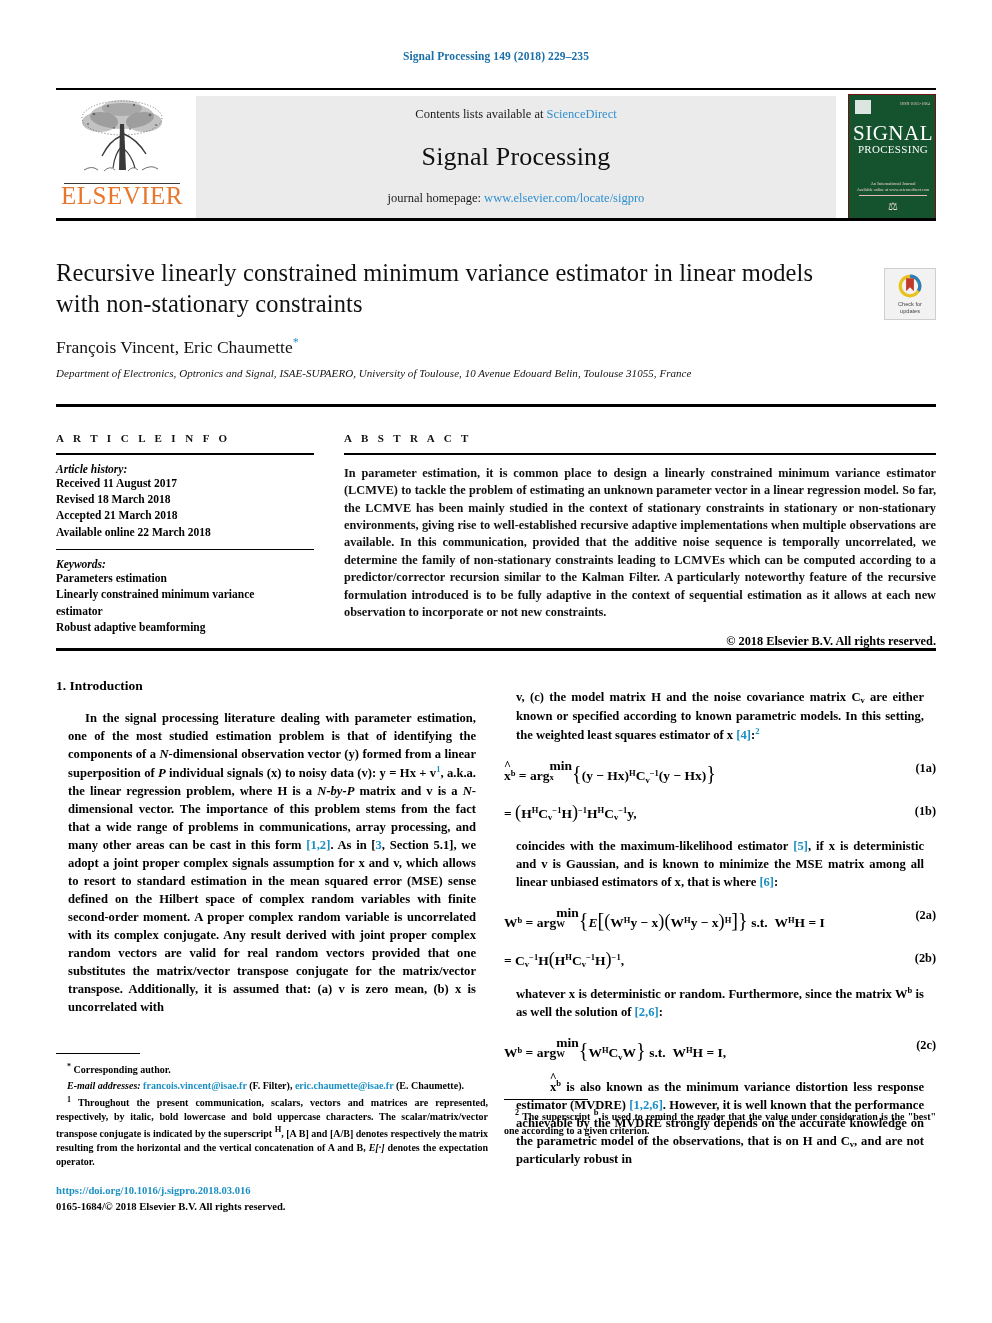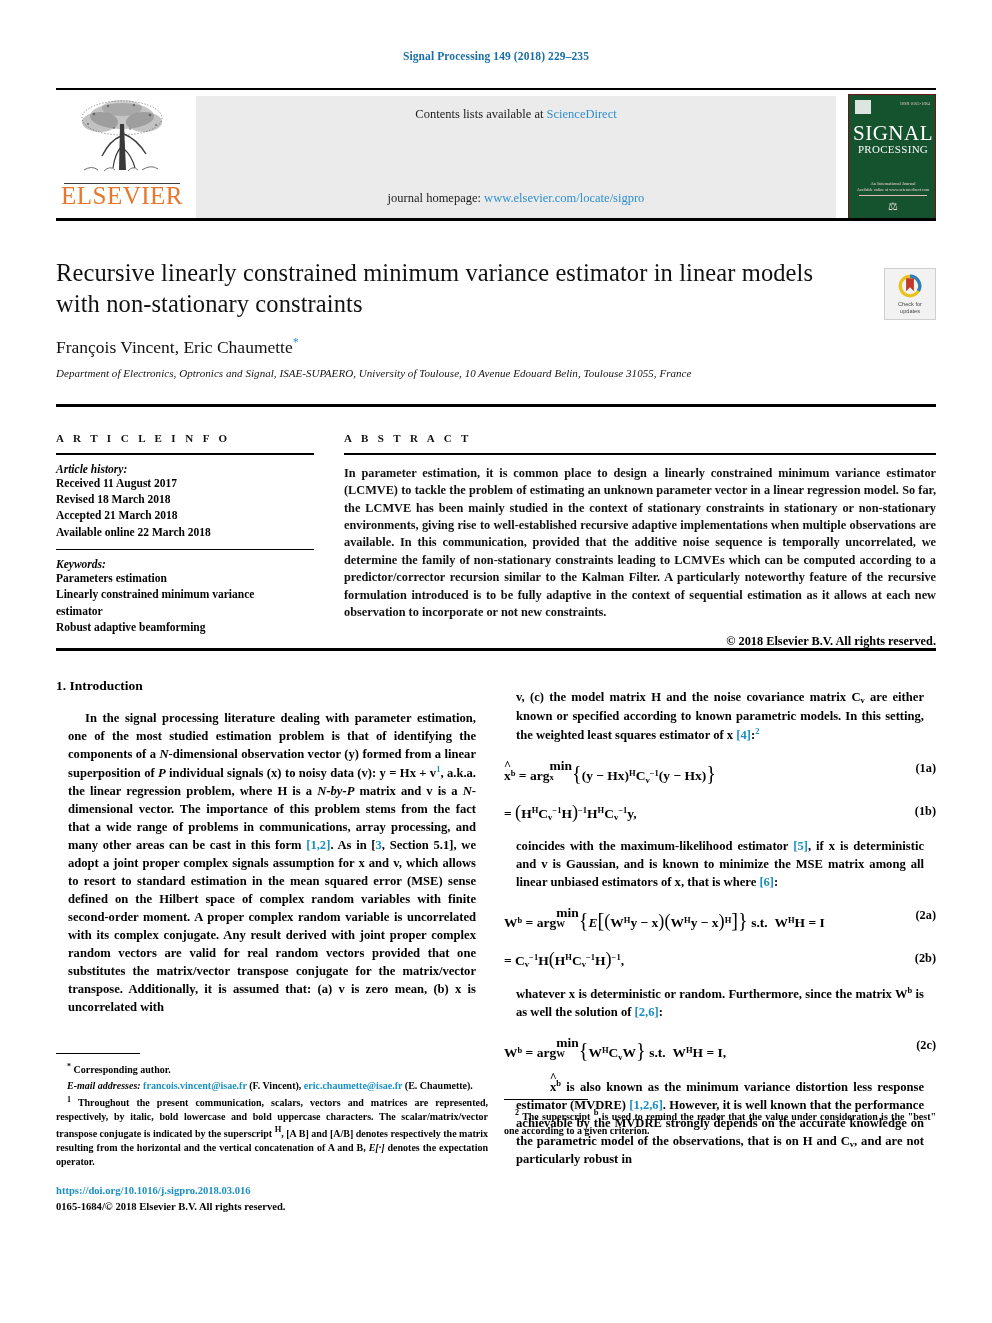--- a/index.html
+++ b/index.html
@@ -197,20 +197,21 @@
         </g>
       </svg>
       <div class="els-rule"></div>
       <div class="els-word">ELSEVIER</div>
     </div>
 
     <div class="mast-center">
       <div class="contents-line">
         <span>Contents lists available at </span><a href="#">ScienceDirect</a>
       </div>
+      <div class="journal-name">Signal Processing</div>
       <div class="homepage-line">
         <span>journal homepage: </span><a href="#">www.elsevier.com/locate/sigpro</a>
       </div>
     </div>
 
     <div class="cover">
       <div class="cv-brand"></div>
       <div class="cv-tiny">ISSN 0165-1684</div>
       <div class="cv-t1">SIGNAL</div>
       <div class="cv-t2">PROCESSING</div>
@@ -316,21 +317,21 @@
       </span>
       <span class="lbl">(2c)</span>
     </div>
 
     <p class="body"><span class="hat">x</span><sup class="s">b</sup><span> is also known as the minimum variance distortion less response estimator (MVDRE) </span><a class="ref" href="#">[1,2,6]</a><span>. However, it is well known that the performance achievable by the MVDRE strongly depends on the accurate knowledge on the parametric model of the observations, that is on H and C</span><sub class="s">v</sub><span>, and are not particularly robust in</span></p>
   </div>
 
   <div class="fnL">
     <div class="fn-rule"></div>
     <p class="fn-p"><span class="fn-mark">*</span> <span>Corresponding author.</span></p>
-    <p class="fn-p mail"><span class="fn-ital">E-mail addresses:</span> <a href="#">francois.vincent@isae.fr</a> <span>(F. Vincent),</span> <a href="#">eric.chaumette@isae.fr</a> <span>(E. Chaumette).</span></p>
+    <p class="fn-p mail"><span class="fn-ital">E-mail addresses:</span> <a href="#">francois.vincent@isae.fr</a> <span>(F. Filter),</span> <a href="#">eric.chaumette@isae.fr</a> <span>(E. Chaumette).</span></p>
     <p class="fn-p"><span class="fn-mark">1</span> <span>Throughout the present communication, scalars, vectors and matrices are represented, respectively, by italic, bold lowercase and bold uppercase characters. The scalar/matrix/vector transpose conjugate is indicated by the superscript </span><sup class="s">H</sup><span>, [A B] and </span><span>[A/B]</span><span> denotes respectively the matrix resulting from the horizontal and the vertical concatenation of A and B, </span><span class="fn-ital">E[·]</span><span> denotes the expectation operator.</span></p>
     <div class="doi"><a href="#">https://doi.org/10.1016/j.sigpro.2018.03.016</a></div>
     <div class="issn">0165-1684/© 2018 Elsevier B.V. All rights reserved.</div>
   </div>
 
   <div class="fnR">
     <div class="fn-rule"></div>
     <p class="fn-p"><span class="fn-mark">2</span> <span>The superscript </span><sup class="s">b</sup><span> is used to remind the reader that the value under consideration is the "best" one according to a given criterion.</span></p>
   </div>
 

